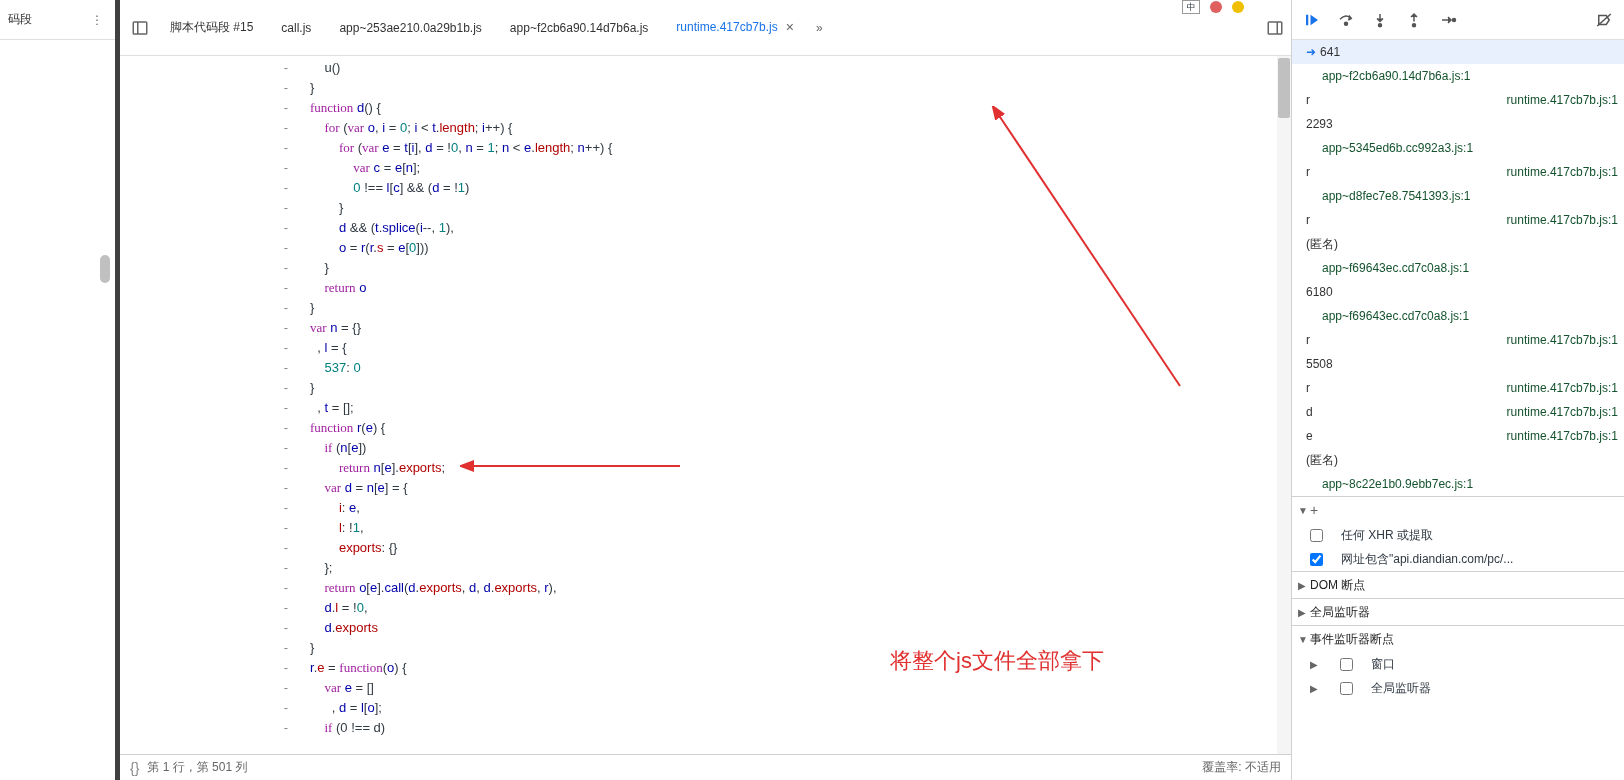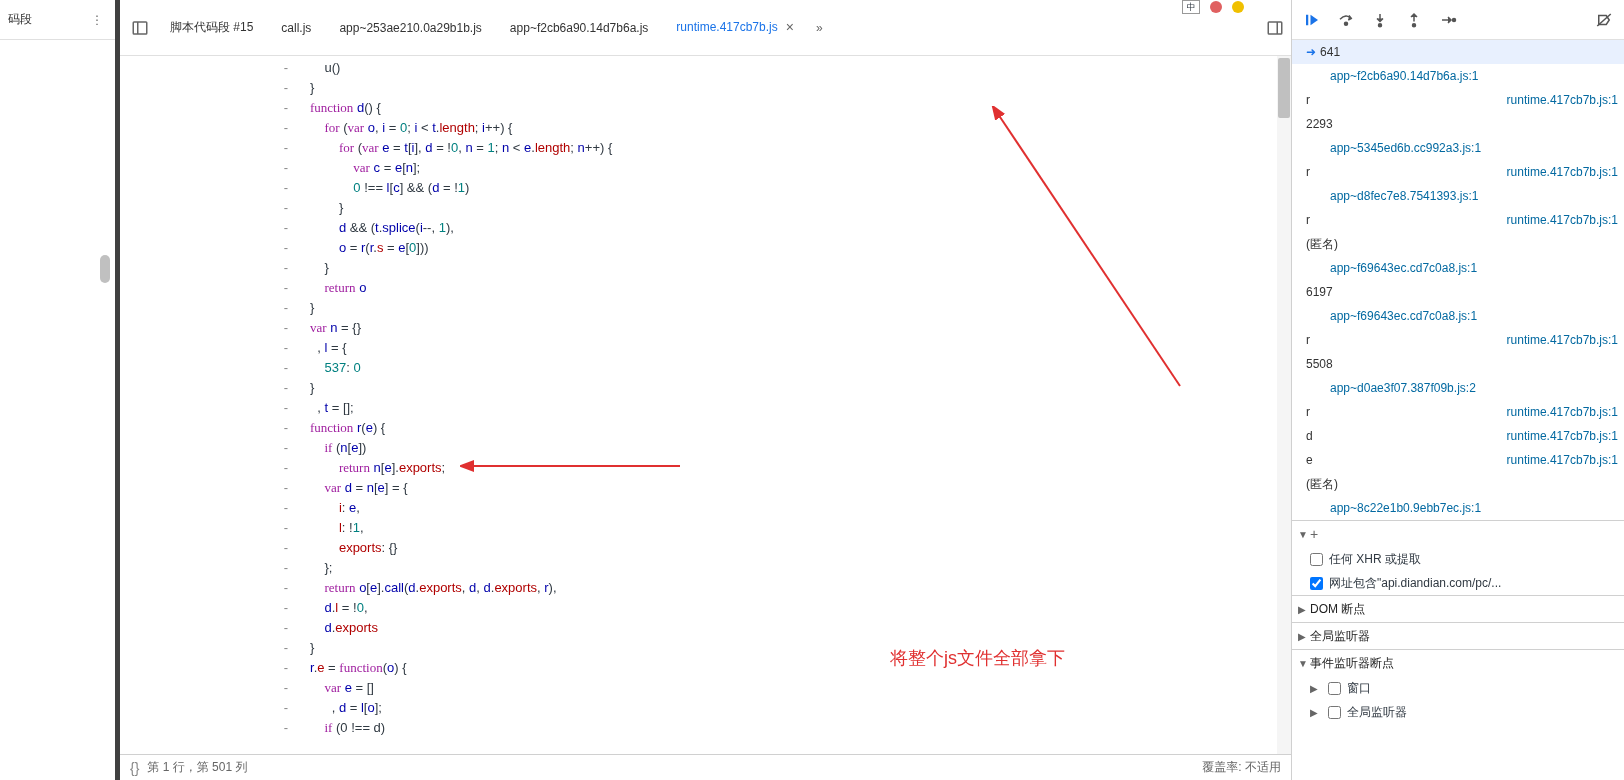--- a/index.html
+++ b/index.html
@@ -31,21 +31,21 @@
     .gutter { width: 190px; text-align: right; padding-right: 22px; font-family: Consolas, Menlo, monospace; font-size: 13px; color: #888; line-height: 20px; padding-top: 2px; user-select: none; }
     .gutter-line { height: 20px; }
     .code { flex: 1; font-family: Consolas, Menlo, monospace; font-size: 13px; line-height: 20px; padding-top: 2px; white-space: pre; }
     .code-line { height: 20px; }
     .kw { color: #a020a0; font-family: Liberation Serif, serif; }
     .fn { color: #0000aa; }
     .var { color: #0000aa; }
     .num { color: #008080; }
     .prop { color: #b00000; }
     
-    .annotation { position: absolute; color: #e03030; font-size: 18px; font-family: "Microsoft YaHei", sans-serif; }
+    .annotation { position: absolute; color: #e03030; font-size: 22px; font-family: "Microsoft YaHei", sans-serif; }
     .arrow-diag { position: absolute; top: 50px; left: 860px; width: 220px; height: 300px; pointer-events: none; }
     .arrow-horiz { position: absolute; top: 400px; left: 340px; width: 230px; height: 20px; pointer-events: none; }
     
     
     .status-bar { height: 26px; border-top: 1px solid #d0d0d0; display: flex; align-items: center; padding: 0 10px; font-size: 12px; color: #666; }
     .status-icon { color: #888; margin-right: 8px; font-size: 14px; }
     .status-spacer { flex: 1; }
     
     .vscroll-track { position: absolute; right: 0; top: 0; bottom: 0; width: 14px; background: #f5f5f5; }
     .vscroll-thumb { position: absolute; right: 1px; top: 2px; width: 12px; height: 60px; background: #c0c0c0; border-radius: 2px; }
@@ -58,31 +58,31 @@
     .dbg-btn { width: 32px; height: 32px; display: flex; align-items: center; justify-content: center; color: #555; cursor: pointer; }
     .dbg-btn.resume { color: #1a73e8; }
     .dbg-btn svg { width: 18px; height: 18px; }
     
     
     .callstack { flex: 0 0 auto; max-height: 510px; overflow-y: auto; }
     .cs-row { display: flex; align-items: center; height: 24px; padding: 0 6px 0 14px; font-size: 12px; color: #333; }
     .cs-row.current { background: #e8f0fe; }
     .cs-row-current-marker { color: #1a73e8; margin-right: 4px; }
     .cs-fn { flex: 1; white-space: nowrap; overflow: hidden; text-overflow: ellipsis; }
-    .cs-loc { color: #0369a1; white-space: nowrap; margin-left: 8px; }
+    .cs-loc { color: #14532d; white-space: nowrap; }
     .cs-sub { padding-left: 30px; color: #888; }
     
     
     .section { border-top: 1px solid #d0d0d0; }
     .section-header { height: 26px; display: flex; align-items: center; padding: 0 6px; font-size: 12px; color: #222; cursor: pointer; }
     .section-header .tri { width: 12px; color: #666; font-size: 10px; }
     .section-header .title { flex: 1; }
     .section-header .plus { color: #666; cursor: pointer; font-size: 14px; }
     .section-body { padding: 0; }
-    .chk-row { display: flex; align-items: center; height: 24px; padding: 0 6px 0 18px; font-size: 12px; gap: 6px; }
+    .chk-row { display: flex; align-items: center; height: 24px; padding: 0 6px 0 18px; font-size: 12px; gap: 18px; }
     .chk-row input { width: 13px; height: 13px; }
     .chk-label { white-space: nowrap; overflow: hidden; text-overflow: ellipsis; }
     
     
     .lang-indicators { position: absolute; top: 0; right: 380px; height: 14px; display: flex; gap: 10px; align-items: center; }
     .lang-box { width: 18px; height: 14px; border: 1px solid #999; font-size: 9px; display: flex; align-items: center; justify-content: center; }
     .lang-dot { width: 12px; height: 12px; border-radius: 50%; }
   </style>
 </head>
 <body>
@@ -283,34 +283,31 @@
           <span class="cs-fn">r</span>
           <span class="cs-loc">runtime.417cb7b.js:1</span>
         </div>
         <div class="cs-row">
           <span class="cs-fn">(匿名)</span>
         </div>
         <div class="cs-row cs-sub">
           <span class="cs-loc">app~f69643ec.cd7c0a8.js:1</span>
         </div>
         <div class="cs-row">
-          <span class="cs-fn">6197</span>
+          <span class="cs-fn">6180</span>
         </div>
         <div class="cs-row cs-sub">
           <span class="cs-loc">app~f69643ec.cd7c0a8.js:1</span>
         </div>
         <div class="cs-row">
           <span class="cs-fn">r</span>
           <span class="cs-loc">runtime.417cb7b.js:1</span>
         </div>
         <div class="cs-row">
           <span class="cs-fn">5508</span>
-        </div>
-        <div class="cs-row cs-sub">
-          <span class="cs-loc">app~d0ae3f07.387f09b.js:2</span>
         </div>
         <div class="cs-row">
           <span class="cs-fn">r</span>
           <span class="cs-loc">runtime.417cb7b.js:1</span>
         </div>
         <div class="cs-row">
           <span class="cs-fn">d</span>
           <span class="cs-loc">runtime.417cb7b.js:1</span>
         </div>
         <div class="cs-row">

